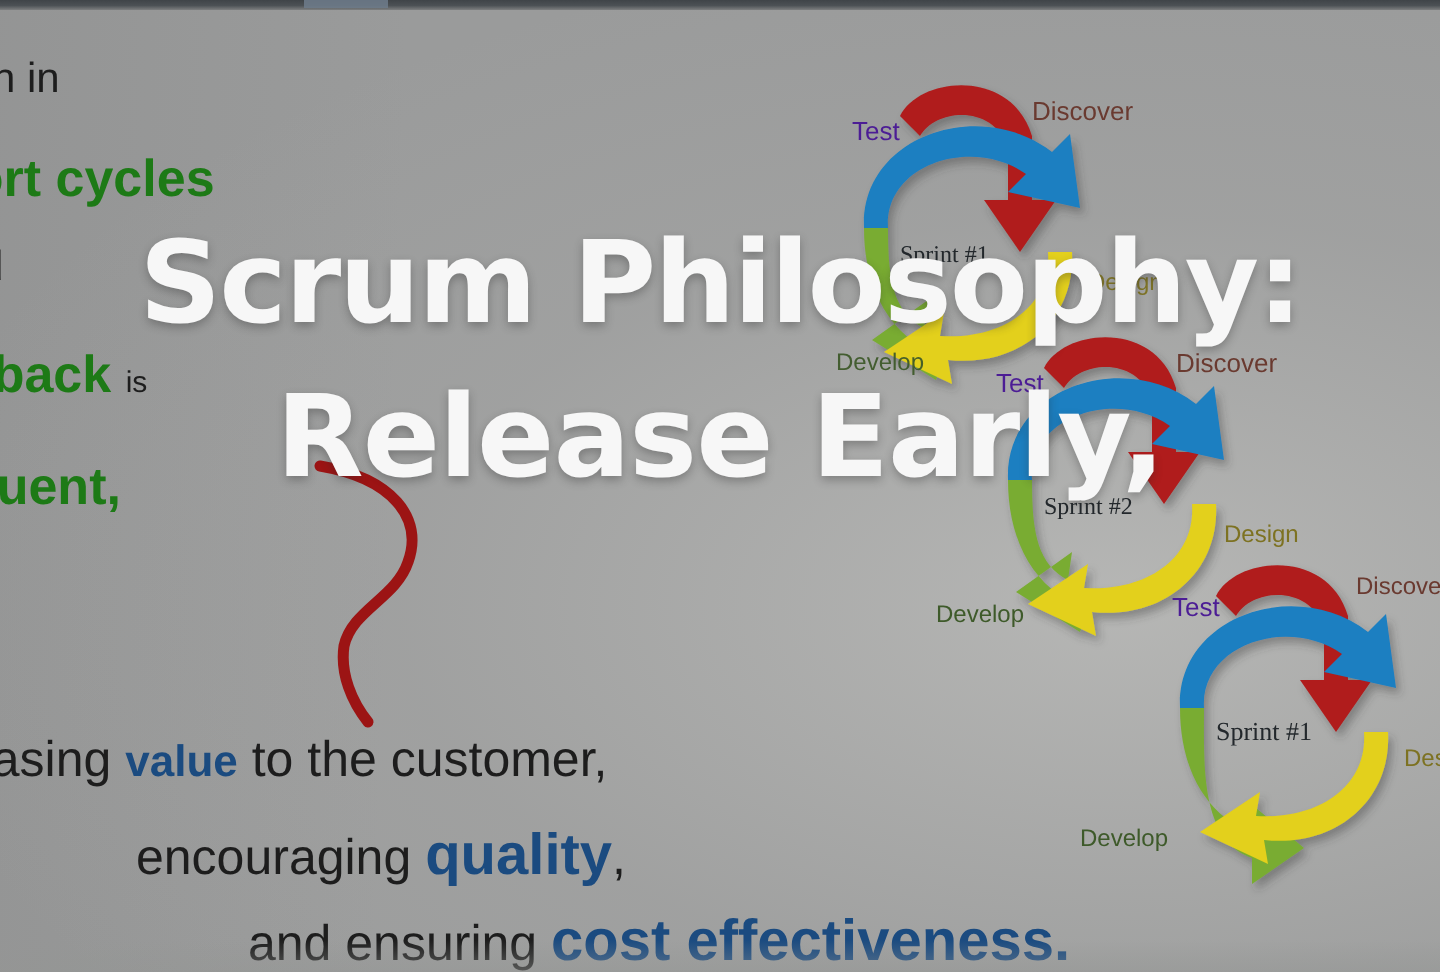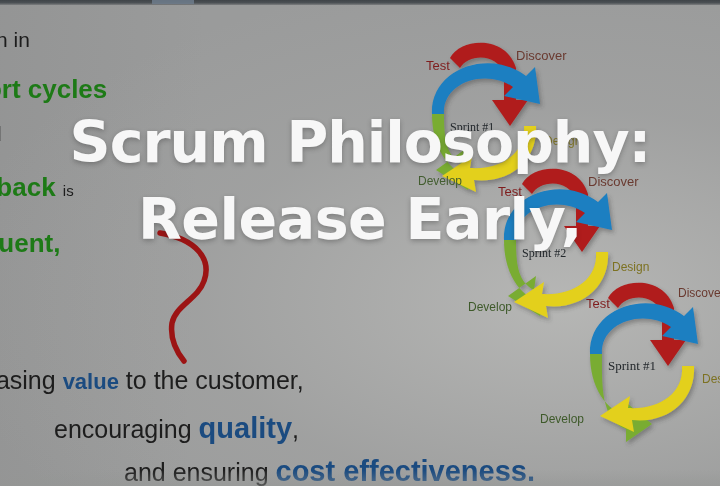--- a/index.html
+++ b/index.html
@@ -42,21 +42,21 @@
   .t-green{color:#1d7a16;font-weight:bold;}
   .t-blue{color:#1b4b80;font-weight:bold;}
 
   #line-in      {left:-4px; top:28px;  font-size:21px;}
   #line-cycles  {left:-30px;top:74px;  font-size:26px;}
   #line-and     {left:-10px;top:122px; font-size:21px;}
   #line-feed    {left:-34px;top:172px; font-size:26px;}
   #line-freq    {left:-32px;top:228px; font-size:26px;}
 
   #line-value   {left:-18px;top:366px; font-size:25px;}
-  #line-quality {left:54px; top:412px; font-size:25px;}
+  #line-quality {left:68px; top:412px; font-size:25px;}
   #line-cost    {left:124px;top:455px; font-size:25px;}
   .slide-text .norm{font-weight:normal;}
 
   
   #annotation{
     position:absolute;left:150px;top:225px;width:150px;height:140px;
     pointer-events:none;
   }
 
   
@@ -65,21 +65,21 @@
   #cycle2{left:470px;top:148px;}
   #cycle3{left:556px;top:262px;}
 
   .cyc-label{
     position:absolute;
     font-family:"Liberation Sans",sans-serif;
     white-space:nowrap;
     font-weight:normal;
   }
   .lbl-discover{color:#6a3a30;margin-top:10px;}
-  .lbl-test    {color:#7f1d1d;}
+  .lbl-test    {color:#4c1d95;}
   .lbl-design  {color:#7d7222;}
   .lbl-develop {color:#3e5a2a;}
   .lbl-sprint  {color:#23282c;font-family:Liberation Serif, serif;}
 
   
   #title{
     position:absolute;left:0;right:0;top:104px;
     text-align:center;
     color:#f7f7f7;
     font-family:"DejaVu Sans",sans-serif;

